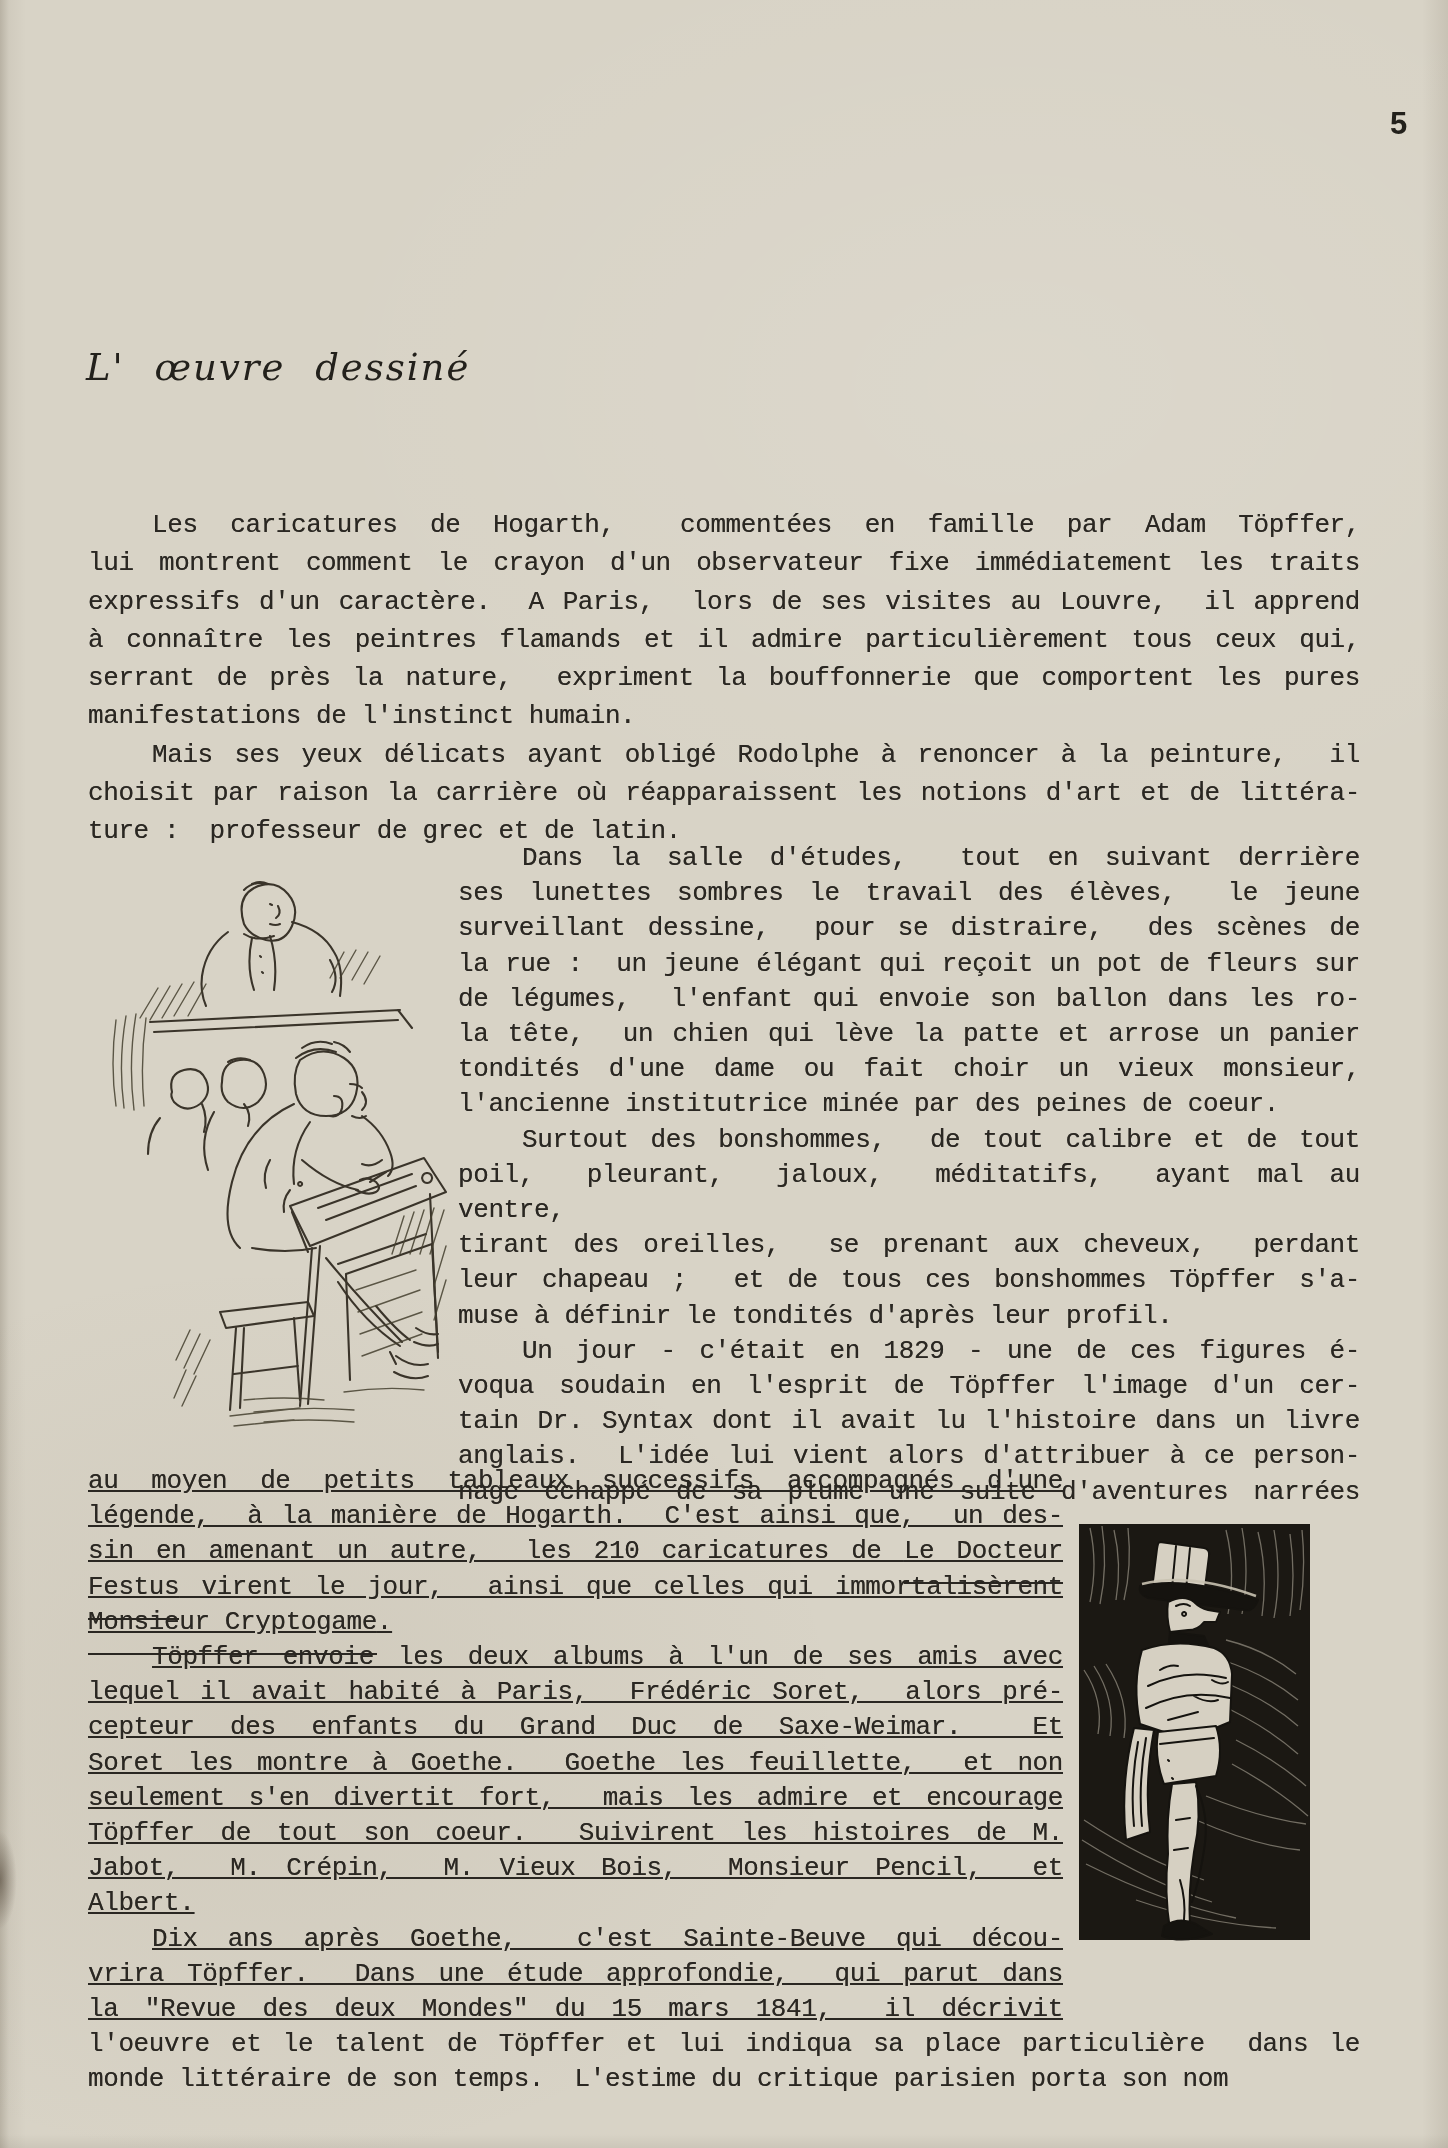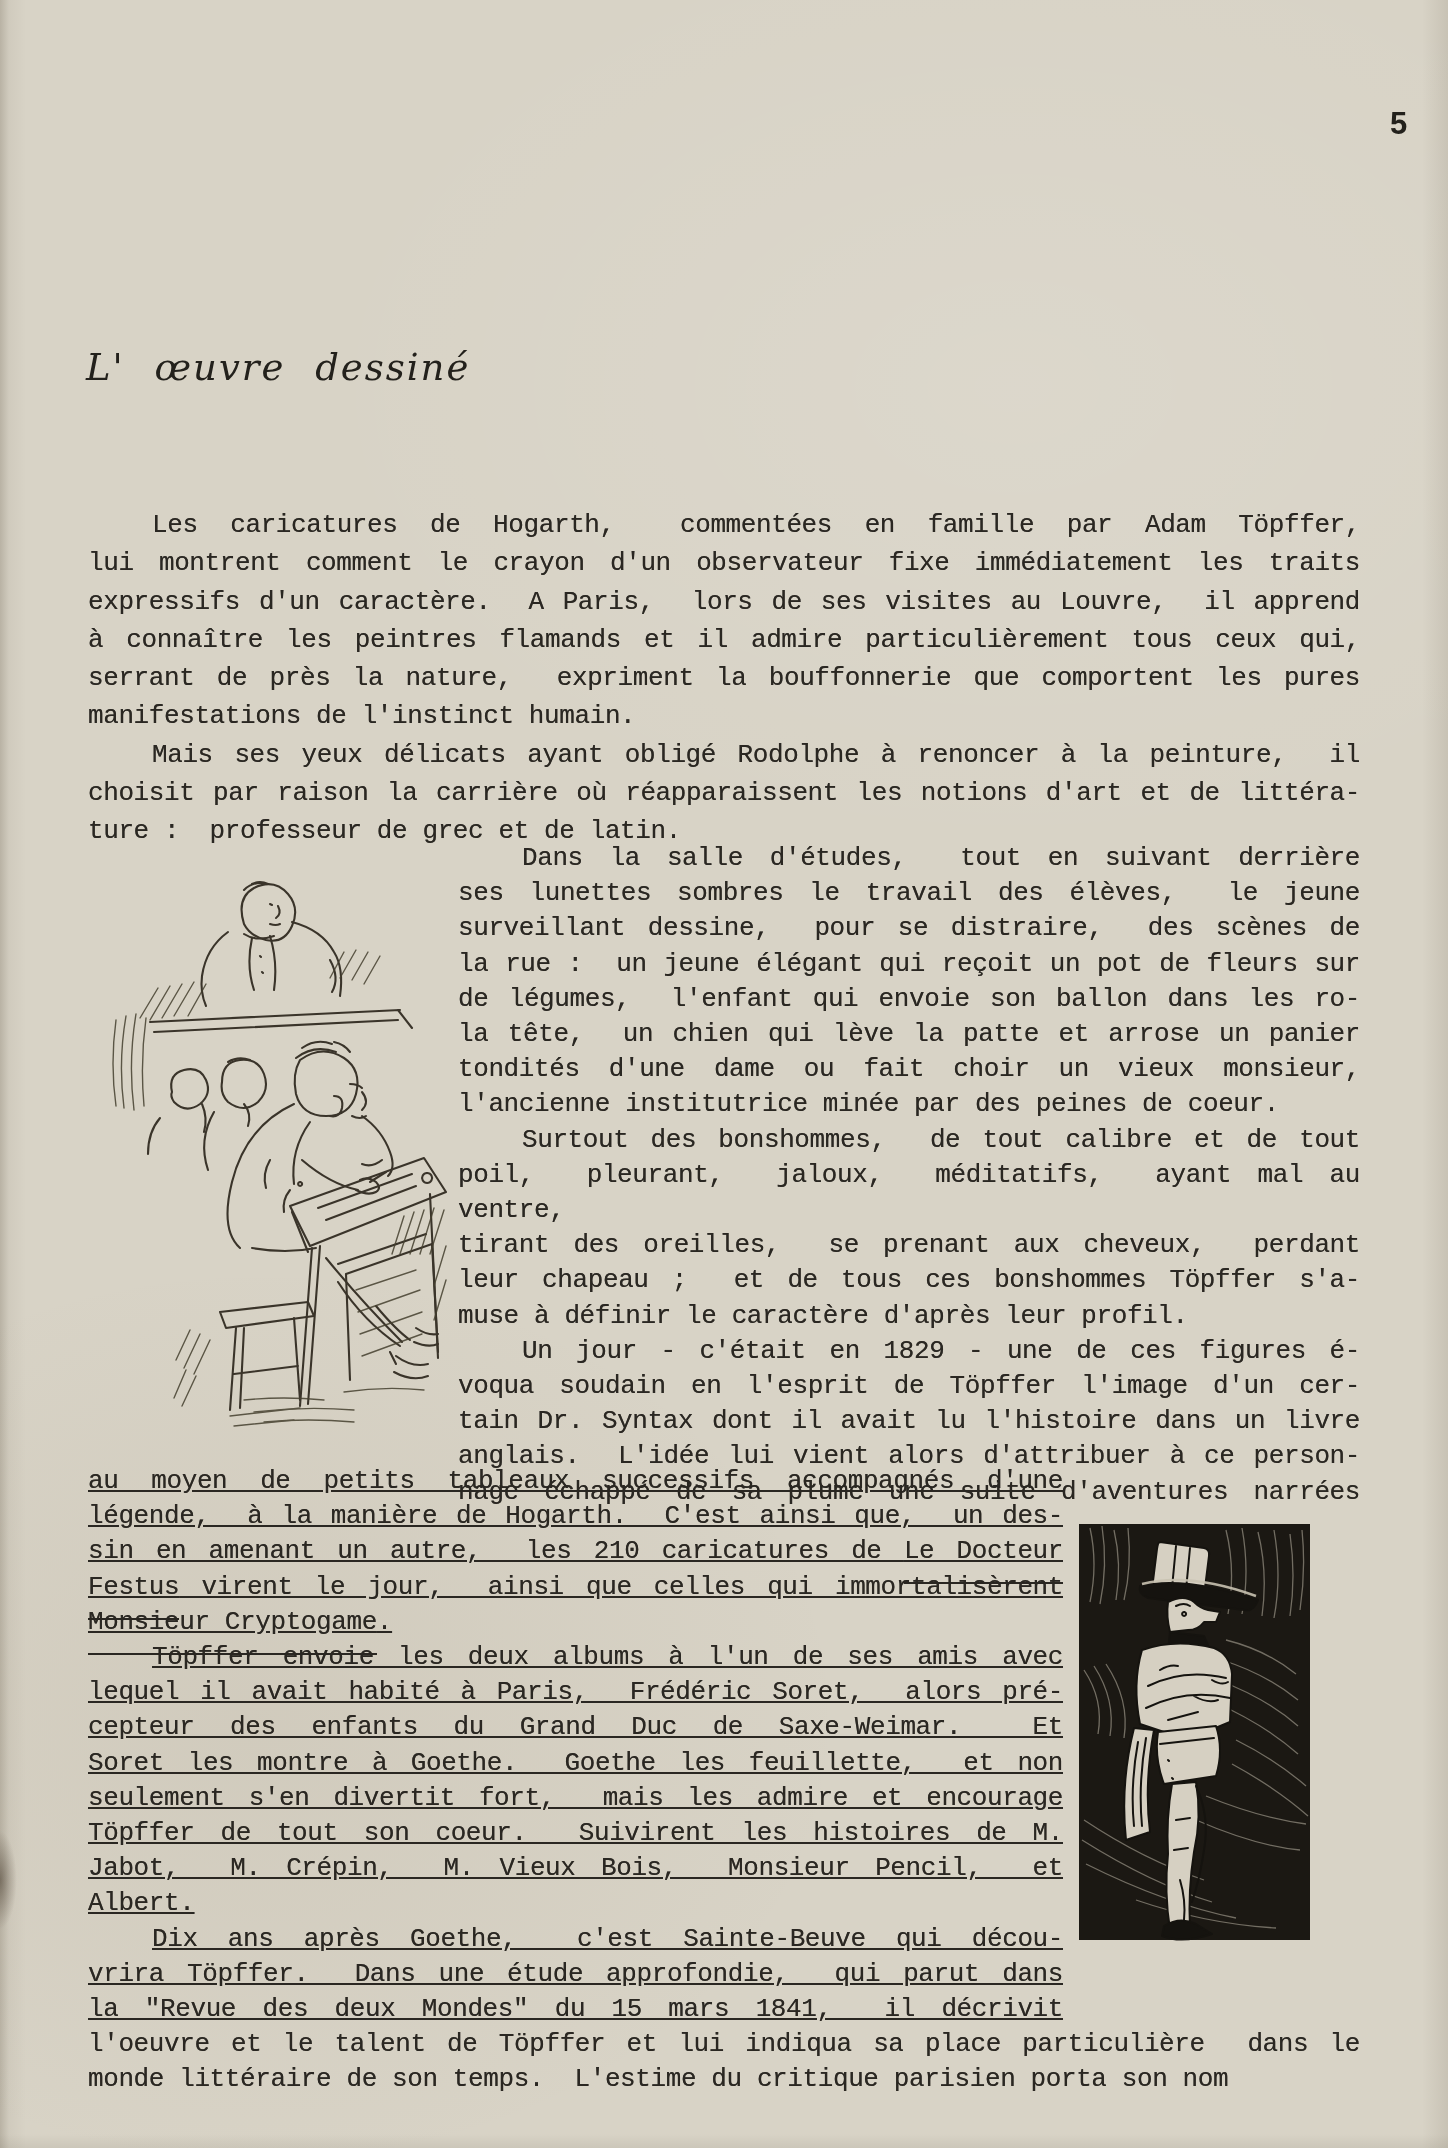--- a/index.html
+++ b/index.html
@@ -176,21 +176,21 @@
       <div class="line">surveillant dessine,  pour se distraire,  des scènes de</div>
       <div class="line">la rue :  un jeune élégant qui reçoit un pot de fleurs sur</div>
       <div class="line">de légumes,  l'enfant qui envoie son ballon dans les ro-</div>
       <div class="line">la tête,  un chien qui lève la patte et arrose un panier</div>
       <div class="line">tondités d'une dame ou fait choir un vieux monsieur,</div>
       <div class="line last">l'ancienne institutrice minée par des peines de coeur.</div>
       <div class="line indent">Surtout des bonshommes,  de tout calibre et de tout</div>
       <div class="line">poil,  pleurant,  jaloux,  méditatifs,  ayant mal au ventre,</div>
       <div class="line">tirant des oreilles,  se prenant aux cheveux,  perdant</div>
       <div class="line">leur chapeau ;  et de tous ces bonshommes Töpffer s'a-</div>
-      <div class="line last">muse à définir le caractère d'après leur profil.</div>
+      <div class="line last">muse à définir le tondités d'après leur profil.</div>
       <div class="line indent">Un jour - c'était en 1829 - une de ces figures é-</div>
       <div class="line">voqua soudain en l'esprit de Töpffer l'image d'un cer-</div>
       <div class="line">tain Dr. Syntax dont il avait lu l'histoire dans un livre</div>
       <div class="line">anglais.  L'idée lui vient alors d'attribuer à ce person-</div>
       <div class="line">nage échappé de sa plume une suite d'aventures narrées</div>
     </div>
   <div class="textsec sec-c">
       <div class="line">au moyen de petits tableaux successifs accompagnés d'une</div>
       <div class="line">légende,  à la manière de Hogarth.  C'est ainsi que,  un des-</div>
       <div class="line"><span>sin en amenant un autre,  les 210 caricatures de </span><span class="u">Le Docteur</span></div>

